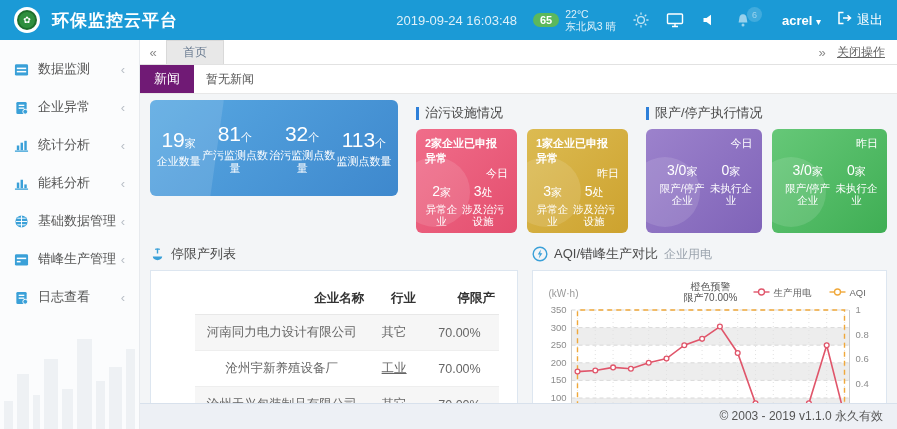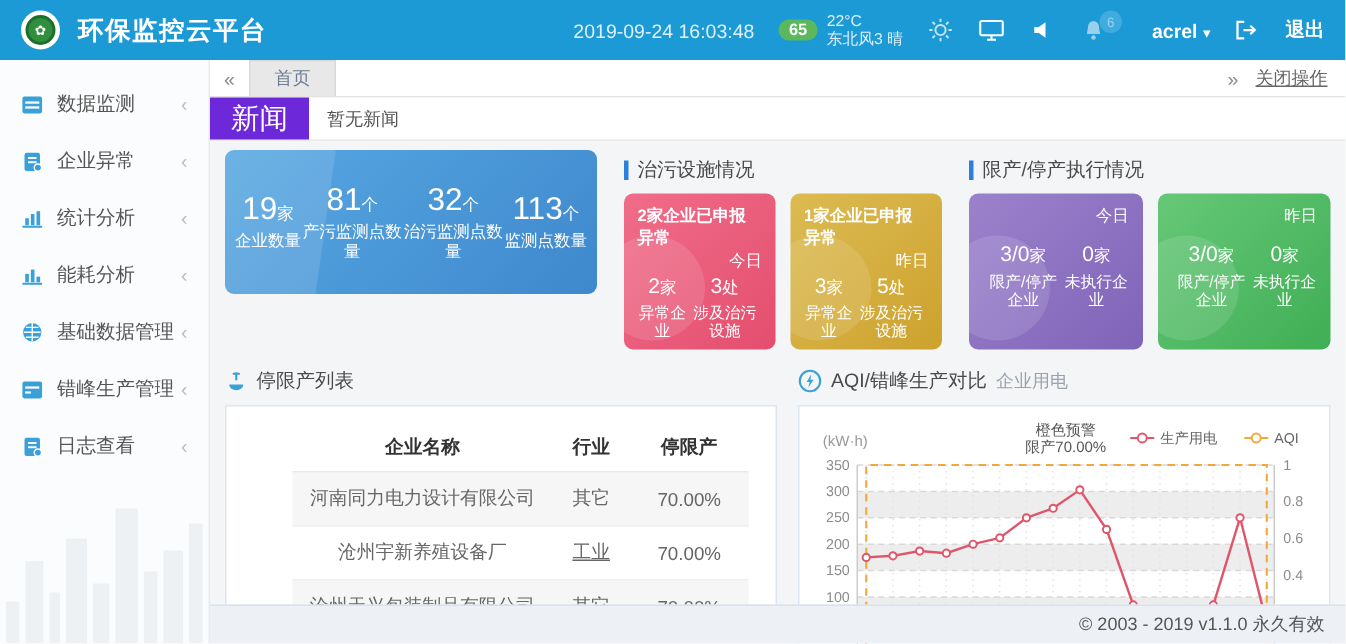--- a/index.html
+++ b/index.html
@@ -15,39 +15,39 @@
   .datetime { font-size:13px; color:rgba(255,255,255,.85); }
   .weather { display:flex; align-items:center; gap:6px; }
   .aqi-pill { background:#5cb85c; color:#fff; font-size:11px; font-weight:bold; border-radius:9px; padding:1px 7px; }
   .weather-col { display:flex; flex-direction:column; line-height:12px; font-size:10.5px; color:rgba(255,255,255,.85); }
   .hicon { width:18px; height:18px; display:inline-flex; align-items:center; justify-content:center; cursor:pointer; }
   .hicon svg { display:block; }
   .bell-wrap { position:relative; opacity:.55; }
   .badge { position:absolute; top:-4px; right:-10px; width:15px; height:15px; border-radius:50%; background:rgba(255,255,255,.3); color:#fff; font-size:9px; display:flex; align-items:center; justify-content:center; }
   .user { font-size:13px; font-weight:bold; cursor:pointer; margin-left:14px; }
   .caret { font-size:10px; }
-  .logout { display:flex; align-items:center; gap:19px; font-size:13px; font-weight:bold; cursor:pointer; }
+  .logout { display:flex; gap:5px; font-size:13px; font-weight:normal; cursor:pointer; }
 
   
   .sidebar { position:absolute; top:40px; left:0; width:140px; bottom:0; background:#fbfcfd; border-right:1px solid #e7eaee; padding-top:10px; overflow:hidden; }
   .menu-item { display:flex; align-items:center; height:38px; padding:0 14px; font-size:13px; color:#555; cursor:pointer; position:relative; z-index:2; }
   .menu-item .mi-icon { width:15px; height:15px; margin-right:9px; flex:0 0 auto; }
   .menu-item .chev { margin-left:auto; color:#b8bec6; font-size:13px; }
   .skyline { position:absolute; bottom:0; left:0; right:0; height:105px; display:flex; align-items:flex-end; gap:4px; padding:0 4px; z-index:1; }
   .skyline div { background:#eef1f4; }
 
   
   .main { position:absolute; top:40px; left:140px; right:0; bottom:0; background:#f3f5f7; }
   .tabbar { height:25px; background:#fff; border-bottom:1px solid #e2e2e2; display:flex; align-items:center; font-size:12px; color:#888; }
   .tab-arrow { width:26px; text-align:center; cursor:pointer; font-size:13px; color:#8a8a8a; }
   .tab { background:#e8e8e8; border:1px solid #d9d9d9; border-bottom:none; height:100%; display:flex; align-items:center; padding:0 16px; color:#6c7d92; cursor:pointer; }
   .tab-spacer { flex:1; }
   .close-ops { color:#666; font-size:12px; padding:0 12px 0 2px; cursor:pointer;text-decoration:underline; }
   .newsbar { height:29px; background:#fff; display:flex; align-items:center; border-bottom:1px solid #e8e8e8; }
-  .news-btn { background:#6d28d9; color:#fff; font-size:19px; height:100%; display:flex; align-items:center; padding:0 14px; cursor:pointer; }
+  .news-btn { background:#701a75; color:#fff; font-size:13px; height:100%; display:flex; align-items:center; padding:0 14px; cursor:pointer; }
   .news-msg { font-size:12px; color:#555; margin-left:12px; }
   .content { padding:6px 10px 0 10px; }
 
   .sec-header { display:flex; align-items:center; font-size:13px; color:#4a4a4a; margin:4px 0 7px 0; }
   .sec-bar { width:3px; height:13px; background:#2d7fd9; margin-right:6px; }
   .row1 { display:flex; gap:18px; }
   .col-overview { width:248px; } .col-pollution { width:212px; } .col-limit { flex:1; }
   .cards-pair { display:flex; gap:10px; }
 
   .card { border-radius:6px; color:#fff; position:relative; overflow:hidden; height:96px; }
@@ -69,21 +69,21 @@
   .card-stats .stat-num { font-size:14px; }
   .card-stats .stat-label { font-size:10.5px; line-height:12px; }
 
   .row2 { display:flex; gap:14px; margin-top:10px; }
   .panel-col-left { width:368px; } .panel-col-right { flex:1; }
   .panel-header { display:flex; align-items:center; gap:6px; font-size:13px; color:#4a4a4a; margin:2px 0 7px 0; }
   .panel-header .sub { color:#9aa3ad; font-size:12px; }
   .panel { background:#fff; border:1px solid #dde6f0; }
   .table-panel { height:147px; padding:12px 18px 0 44px; }
   table { width:100%; border-collapse:collapse; font-size:12.5px; }
-  th { text-align:center; color:#333; font-weight:bold; padding:7px 4px; border-bottom:1px solid #e8e8e8; }
+  th { text-align:right; color:#333; font-weight:bold; padding:7px 4px; border-bottom:1px solid #e8e8e8; }
   td { color:#666; padding:9px 4px; border-bottom:1px solid #eee;text-align:center; }
   tr.zebra td { background:#f6f6f6; }
   td.link-cell { text-decoration:underline; cursor:pointer; }
   .chart-panel { height:200px; padding:6px 4px; }
   .chart-panel svg { width:100%; display:block; font-family:"Liberation Sans","DejaVu Sans",sans-serif; }
 
   .footer { position:absolute; left:140px; right:0; bottom:0; height:26px; background:#edf0f5; border-top:1px solid #d8e1ec; color:#555; font-size:12px; line-height:25px; text-align:right; padding-right:14px; z-index:10; }
 </style>
 </head>
 <body>

